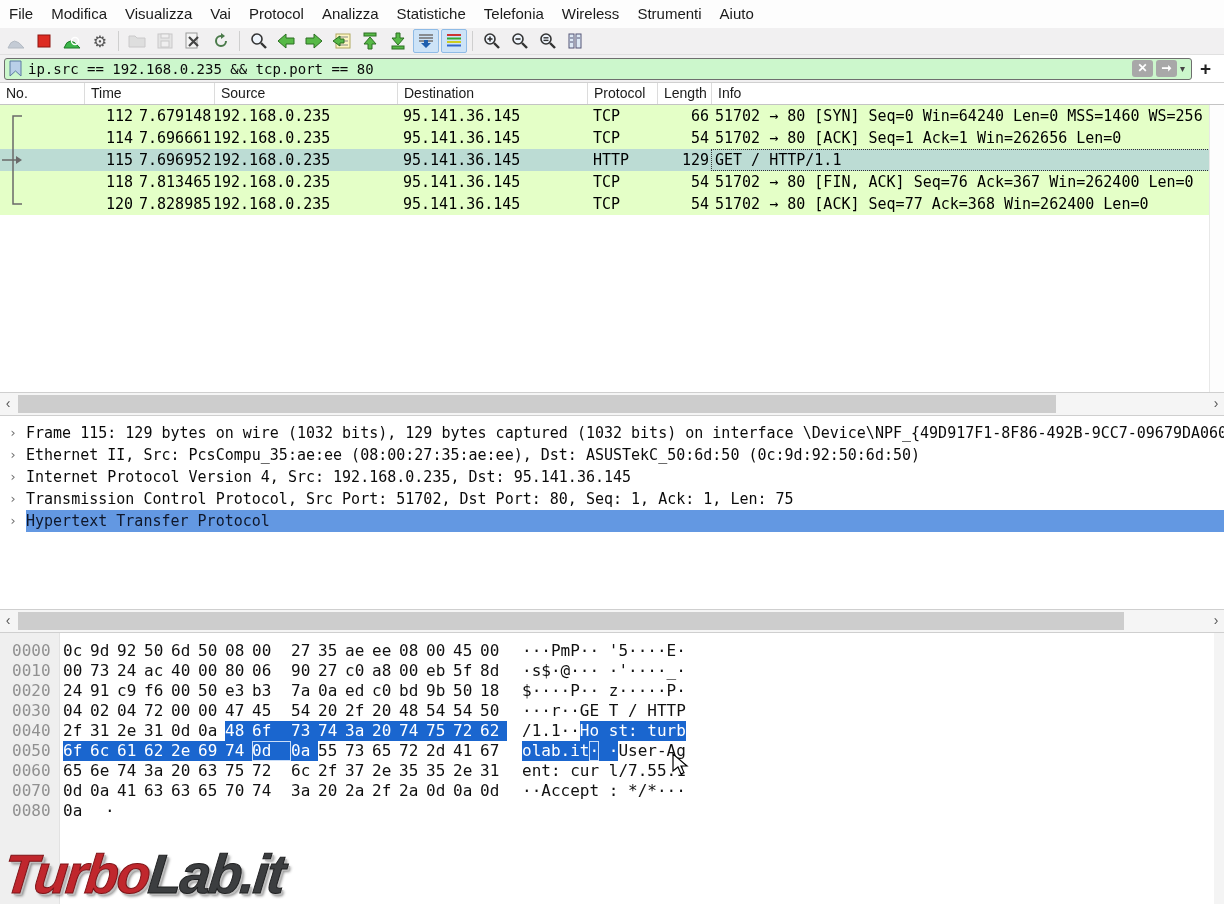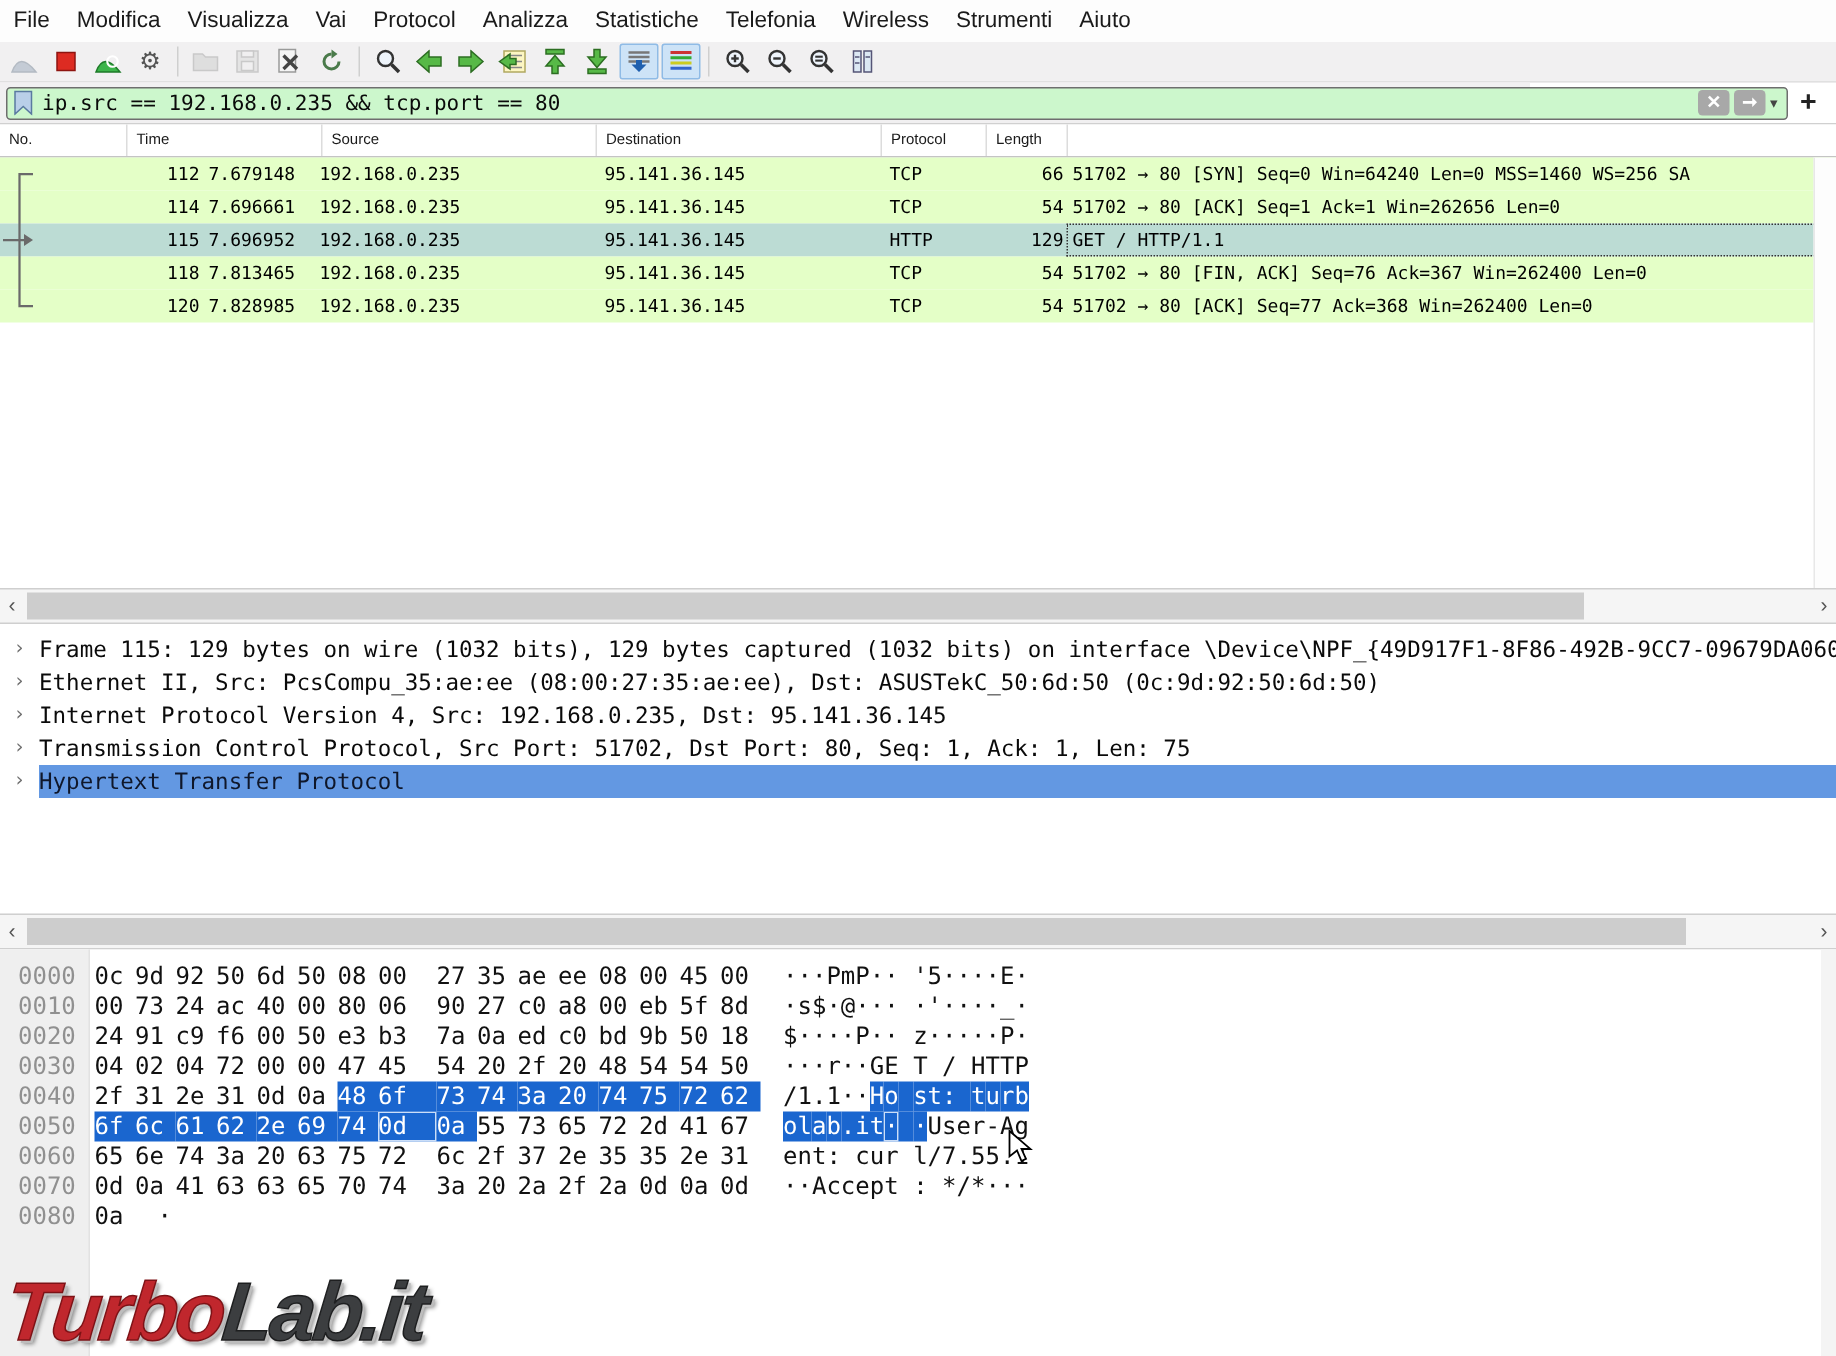--- a/index.html
+++ b/index.html
@@ -29,25 +29,25 @@
     padding-left:6px; white-space:nowrap; overflow:hidden; }
   .fbtn { width:21px; height:17px; background:#a8a8a8; color:#fff; border-radius:3px;
     font-size:12px; line-height:17px; text-align:center; margin-left:3px; font-weight:bold; }
   .fcaret { font-size:10px; color:#444; padding:0 4px 0 3px; }
   .fplus { font-size:19px; font-weight:bold; color:#222; padding:0 8px; line-height:22px; }
 
   
   #plist { position:absolute; left:0; top:82px; width:1224px; height:310px; background:#fff;
     border-top:1px solid #d0d0d0; }
   .phead { display:flex; height:22px; background:#fff; border-bottom:1px solid #c4c4c4;
-    font-size:10px; color:#1a1a1a; }
+    font-size:14px; color:#1a1a1a; }
   .hcell { border-right:1px solid #dcdcdc; padding-left:6px; line-height:21px; white-space:nowrap; overflow:hidden; }
   .h0{width:85px}.h1{width:130px}.h2{width:183px}.h3{width:190px}.h4{width:70px}.h5{width:54px}
   .h6{flex:1; border-right:none;}
-  #prows { font-family:"DejaVu Sans Mono", monospace; font-size:12px; }
+  #prows { font-family:"DejaVu Sans Mono", monospace; font-size:15px; }
   .prow { display:flex; height:22px; line-height:22px; background:#e4ffc7; white-space:pre; }
   .prow.sel { background:#bcdcd4; }
   .c-no{width:137px;text-align:right;padding-right:4px}
   .c-time{width:74px;padding-left:2px}
   .c-src{width:190px;padding-left:2px}
   .c-dst{width:190px;padding-left:2px}
   .c-proto{width:68px;padding-left:2px}
   .c-len{width:52px;text-align:right;padding-right:2px}
   .c-info{flex:1;padding-left:4px;overflow:hidden}
   .prow.sel .c-info { outline:1px dotted #333; outline-offset:-1px; }
@@ -262,20 +262,21 @@
 </div>
 
 <div id="plist">
   <div class="phead">
       <div class="hcell h0">No.</div>
       <div class="hcell h1">Time</div>
       <div class="hcell h2">Source</div>
       <div class="hcell h3">Destination</div>
       <div class="hcell h4">Protocol</div>
       <div class="hcell h5">Length</div>
+      <div class="hcell h6">Info</div>
     </div>
   <div id="prows">
       <div class="prow"><div class="c-no">112</div><div class="c-time">7.679148</div><div class="c-src">192.168.0.235</div><div class="c-dst">95.141.36.145</div><div class="c-proto">TCP</div><div class="c-len">66</div><div class="c-info">51702 → 80 [SYN] Seq=0 Win=64240 Len=0 MSS=1460 WS=256 SA</div></div>
       <div class="prow"><div class="c-no">114</div><div class="c-time">7.696661</div><div class="c-src">192.168.0.235</div><div class="c-dst">95.141.36.145</div><div class="c-proto">TCP</div><div class="c-len">54</div><div class="c-info">51702 → 80 [ACK] Seq=1 Ack=1 Win=262656 Len=0</div></div>
       <div class="prow sel"><div class="c-no">115</div><div class="c-time">7.696952</div><div class="c-src">192.168.0.235</div><div class="c-dst">95.141.36.145</div><div class="c-proto">HTTP</div><div class="c-len">129</div><div class="c-info">GET / HTTP/1.1</div></div>
       <div class="prow"><div class="c-no">118</div><div class="c-time">7.813465</div><div class="c-src">192.168.0.235</div><div class="c-dst">95.141.36.145</div><div class="c-proto">TCP</div><div class="c-len">54</div><div class="c-info">51702 → 80 [FIN, ACK] Seq=76 Ack=367 Win=262400 Len=0</div></div>
       <div class="prow"><div class="c-no">120</div><div class="c-time">7.828985</div><div class="c-src">192.168.0.235</div><div class="c-dst">95.141.36.145</div><div class="c-proto">TCP</div><div class="c-len">54</div><div class="c-info">51702 → 80 [ACK] Seq=77 Ack=368 Win=262400 Len=0</div></div>
     </div>
   <svg id="bracket" width="30" height="220">
     <path d="M22,11 H13 V99 H22" fill="none" stroke="#6a6a6a" stroke-width="1.5"></path>

